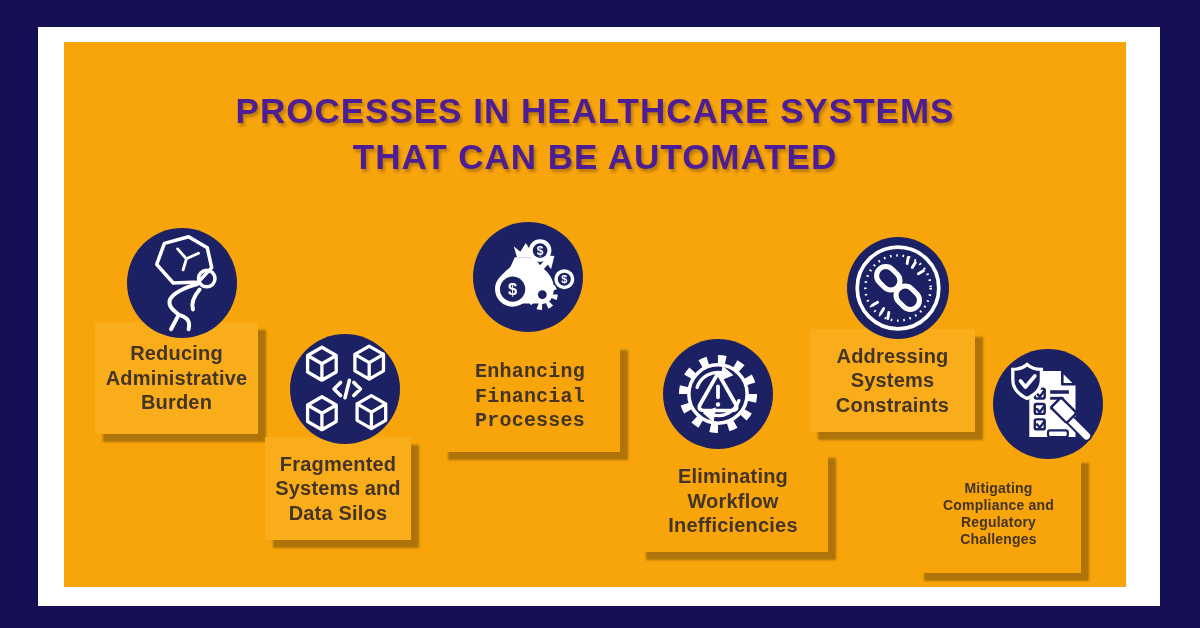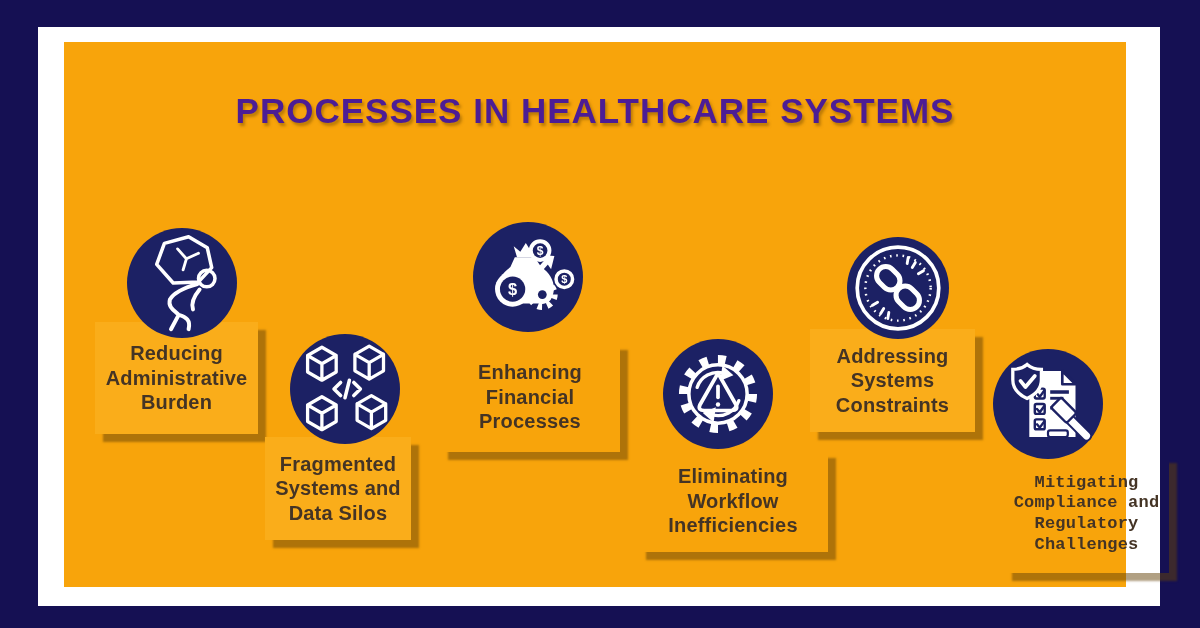--- a/index.html
+++ b/index.html
@@ -38,38 +38,39 @@
     padding:4px 6px;box-sizing:border-box;
   }
   .filled{background:#FAAD1A;}
   .clear{background:transparent;}
 
   .c1{left:63px;top:186px;width:110px;height:110px;}
   .k1{left:31px;top:280px;width:163px;height:112px;}
   .c2{left:226px;top:292px;width:110px;height:110px;}
   .k2{left:201px;top:395px;width:146px;height:103px;}
   .c3{left:409px;top:180px;width:110px;height:110px;}
-  .k3{left:376px;top:300px;width:180px;height:110px;}
+  .k3{left:376px;top:300px;width:180px;height:110px;font-family:Liberation Mono, monospace;}
   .c4{left:599px;top:297px;width:110px;height:110px;}
   .k4{left:574px;top:408px;width:190px;height:102px;justify-content:flex-end;}
   .c5{left:783px;top:195px;width:102px;height:102px;}
   .k5{left:746px;top:287px;width:165px;height:103px;}
   .c6{left:929px;top:307px;width:110px;height:110px;}
-  .k6{left:940px;top:413px;width:165px;height:118px;font-size:17px;font-family:Liberation Mono, monospace;}
+  .k6{left:852px;top:413px;width:165px;height:118px;font-size:14px;}
 
   .ln{stroke:#fff;fill:none;stroke-linecap:round;stroke-linejoin:round;}
 </style>
 </head>
 <body>
 
 <div class="white-frame"></div>
 <div class="canvas">
 
   <div class="title">
     <div>PROCESSES IN HEALTHCARE SYSTEMS</div>
+    <div>THAT CAN BE AUTOMATED</div>
   </div>
 
   <div class="item">
     <div class="circle c1">
       <svg viewBox="0 0 100 100">
         <path class="ln" stroke-width="3.2" d="M34 14 L56 8 L73 18 L77 36 L65 49 L42 50 L27 33 Z"></path>
         <path class="ln" stroke-width="2.6" d="M46 19 l8 9 M54 28 l11 -5 M54 28 l-3 10"></path>
         <circle class="ln" stroke-width="3.2" cx="72.5" cy="46" r="7.5"></circle>
         <path class="ln" stroke-width="3.6" d="M64 51 C53 54 43 58 39 65 C37 72 43 75 47 79 L40 92 M47 79 C54 81 58 84 56 92 M66 56 C61 62 58 68 60 74"></path>
       </svg>

